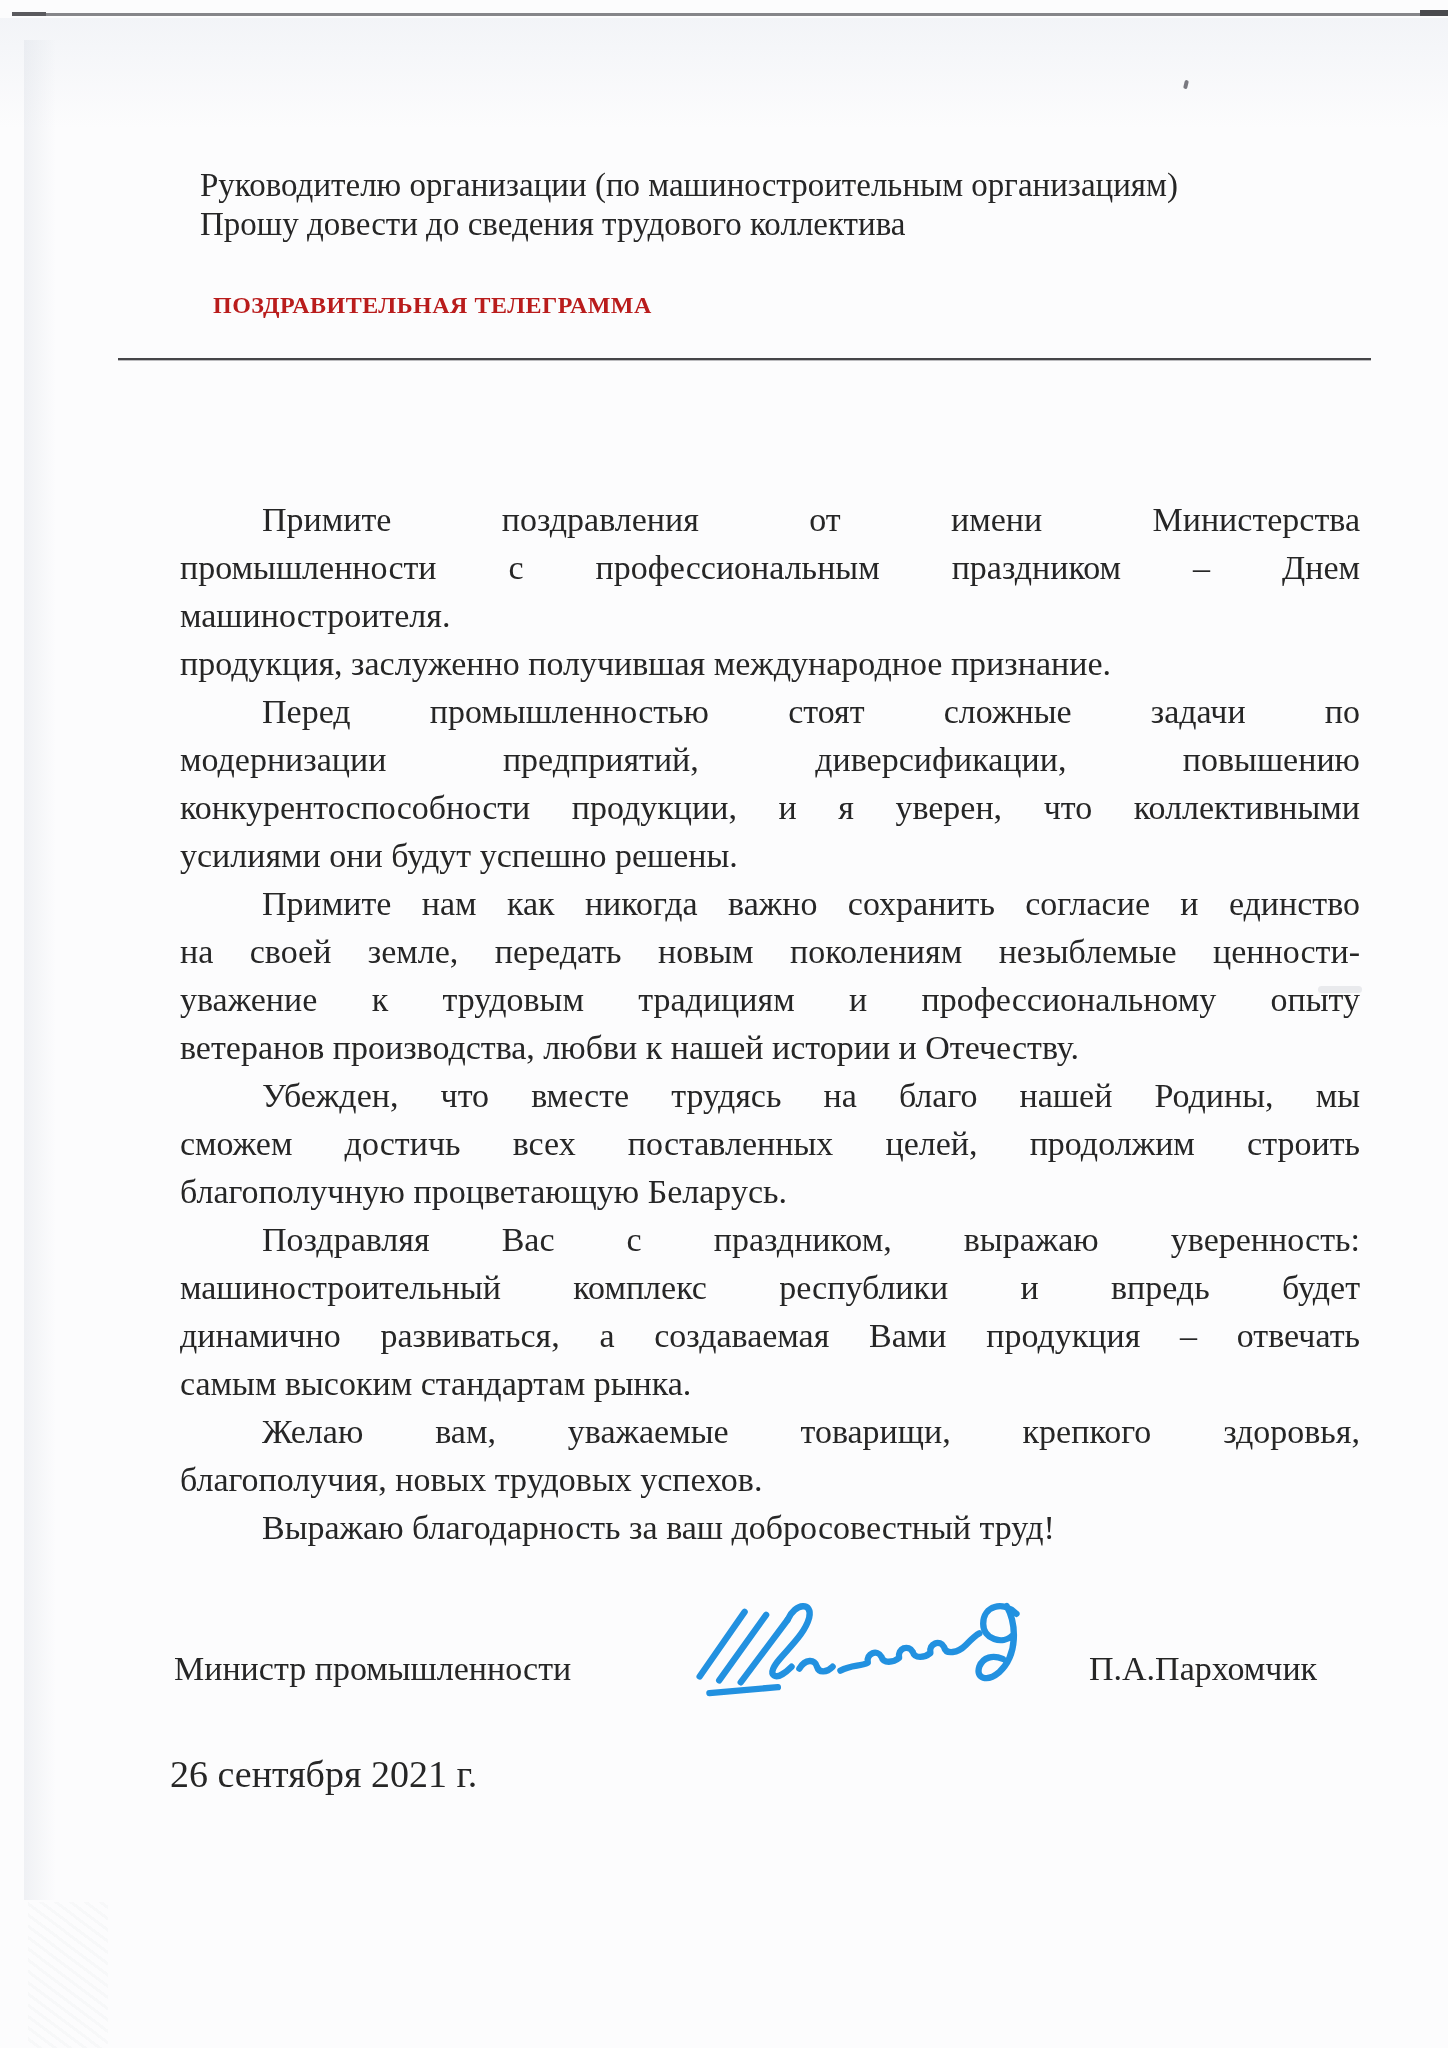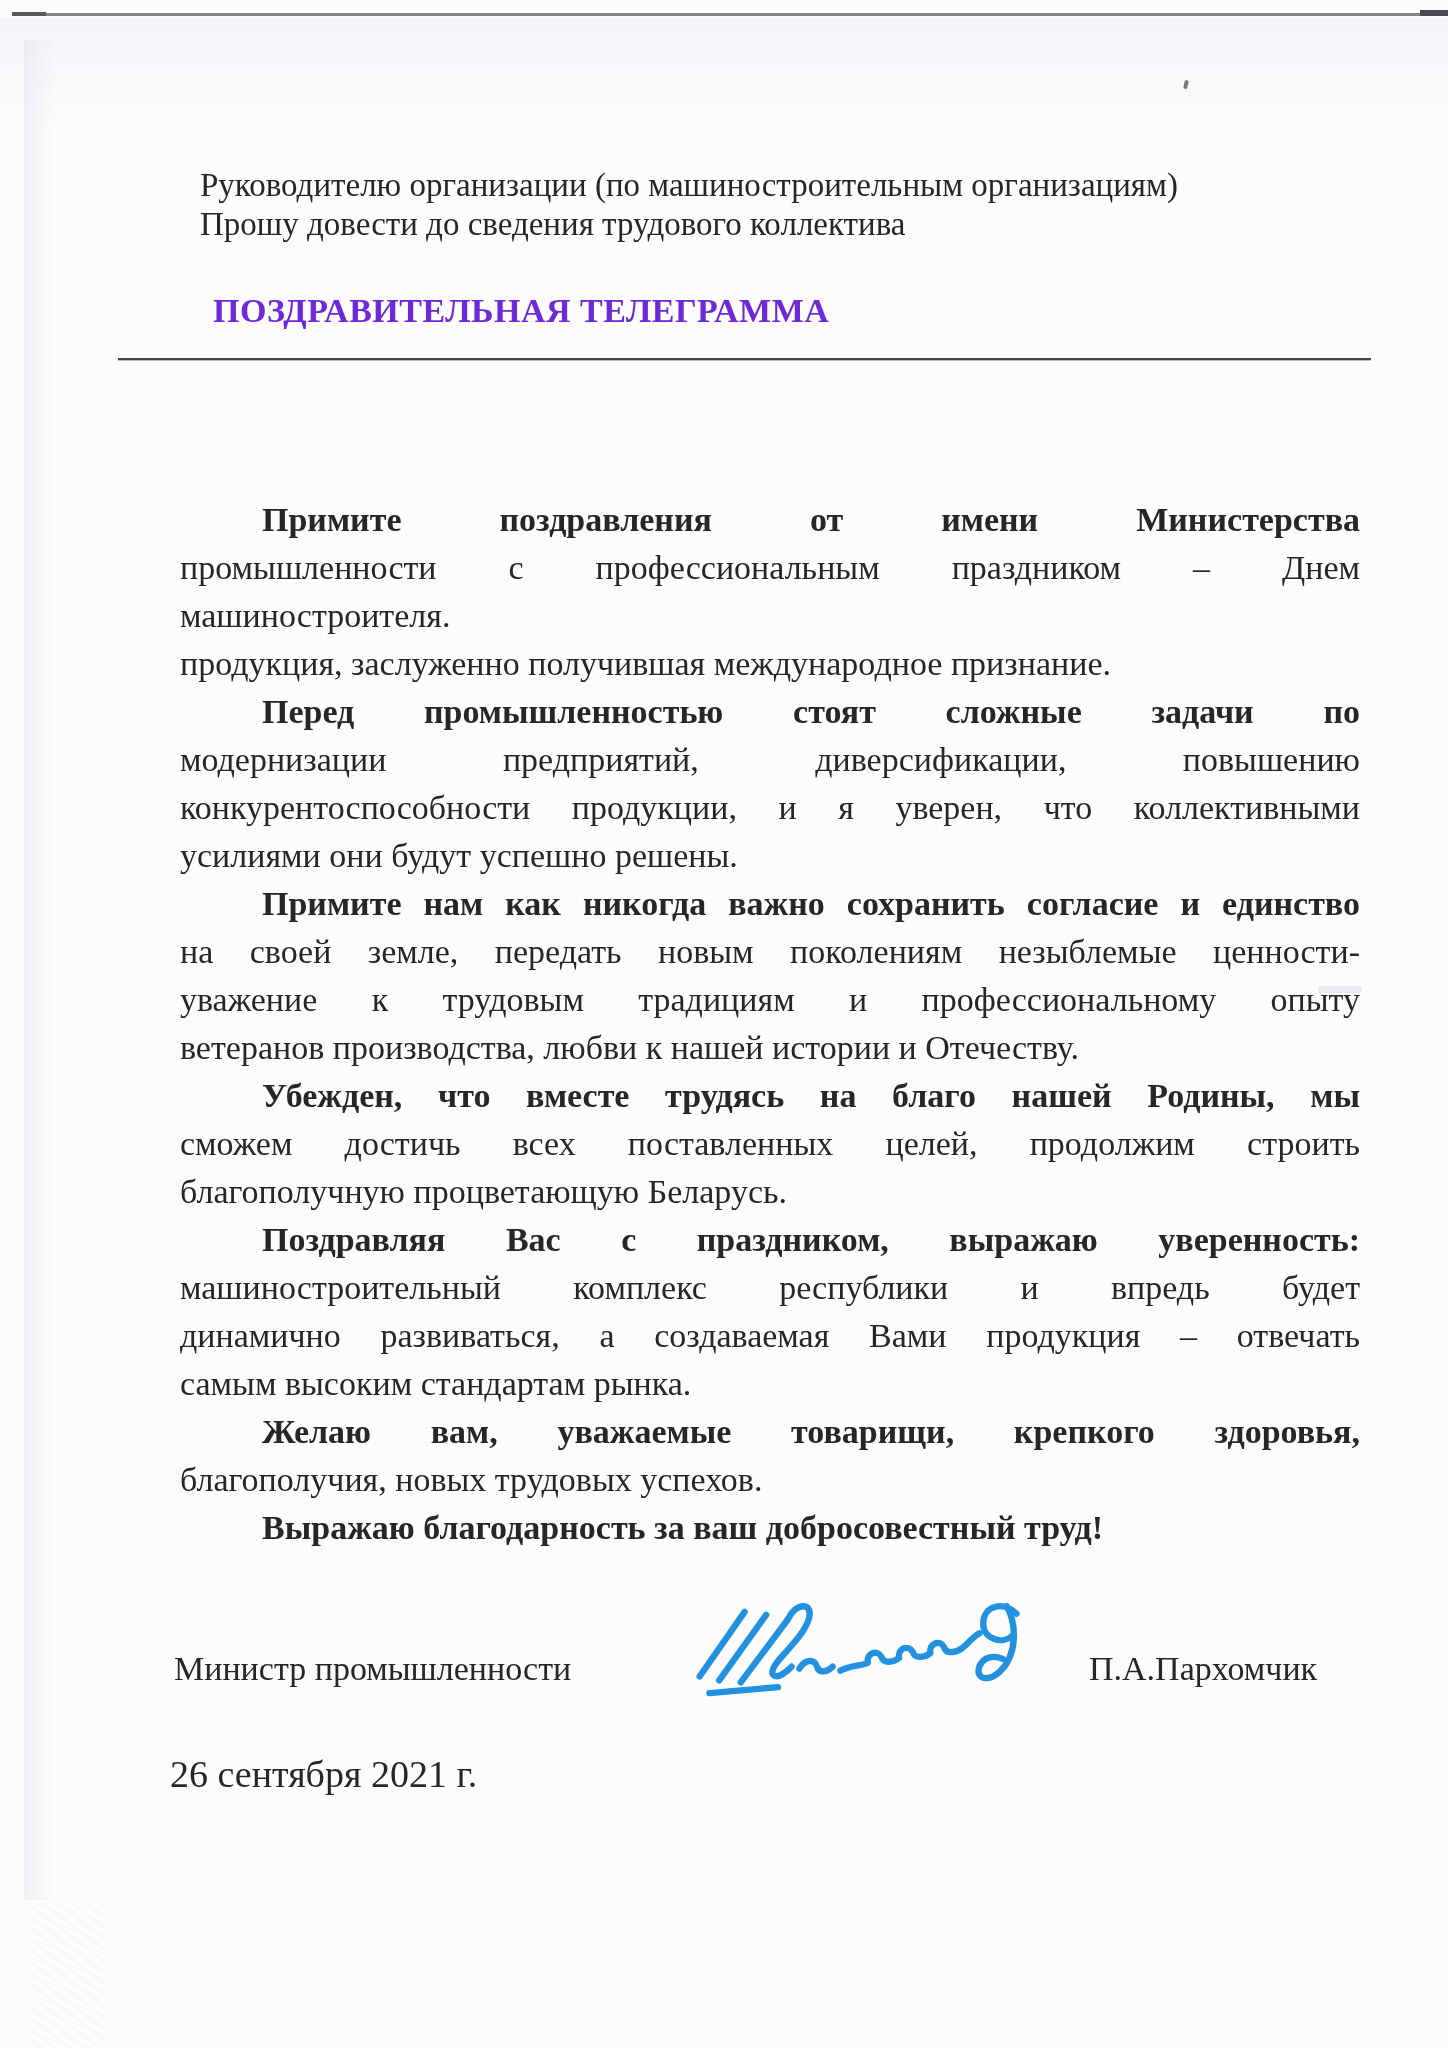--- a/index.html
+++ b/index.html
@@ -21,30 +21,30 @@
   .tint-left { position: absolute; left: 24px; top: 40px; width: 32px; height: 1860px;
                background: linear-gradient(90deg, rgba(210,215,224,0.30), rgba(210,215,224,0)); }
   .speck     { position: absolute; left: 1184px; top: 80px; width: 4px; height: 9px;
                background: #63636a; border-radius: 2px; transform: rotate(14deg); opacity: .85; }
   .smudge    { position: absolute; left: 1318px; top: 986px; width: 44px; height: 7px;
                background: #d9dbe0; opacity: .55; border-radius: 4px; }
   .noise-bl  { position: absolute; left: 28px; top: 1902px; width: 80px; height: 150px; opacity: .05;
                background: repeating-linear-gradient(37deg, #9aa, #9aa 3px, transparent 3px, transparent 9px); }
   
   .header { position: absolute; left: 200px; top: 166px; font-size: 33px; line-height: 39px; }
-  .title  { position: absolute; left: 213px; top: 292px; font-size: 34px; font-weight: 700;
-            letter-spacing: .5px; color: #6d28d9; }
+  .title  { position: absolute; left: 213px; top: 292px; font-size: 24px; font-weight: 700;
+            letter-spacing: .5px; color: #b91c1c; }
   .rule   { position: absolute; left: 118px; top: 358px; width: 1253px; height: 2px;
             background: #454548; box-shadow: 0 1px 0 rgba(70,70,75,.35); }
   .salutation { position: absolute; left: 345px; top: 428px; font-size: 34px; }
   .body-text { position: absolute; left: 180px; top: 496px; width: 1180px;
                font-size: 34px; line-height: 48px; }
   .bline { text-align: justify; text-align-last: justify; }
   .bline.plast { text-align-last: left; }
-  .bline.first { text-indent: 82px; font-weight: bold; }
+  .bline.first { text-indent: 82px; }
   .sig-position { position: absolute; left: 174px; top: 1650px; font-size: 34px; }
   .sig-name     { position: absolute; left: 1089px; top: 1650px; font-size: 34px; }
   .sig-ink      { position: absolute; left: 684px; top: 1596px; width: 352px; height: 112px; }
   .date-line    { position: absolute; left: 170px; top: 1752px; font-size: 38px; }
 </style>
 </head>
 <body>
 
 <div class="page">
 

